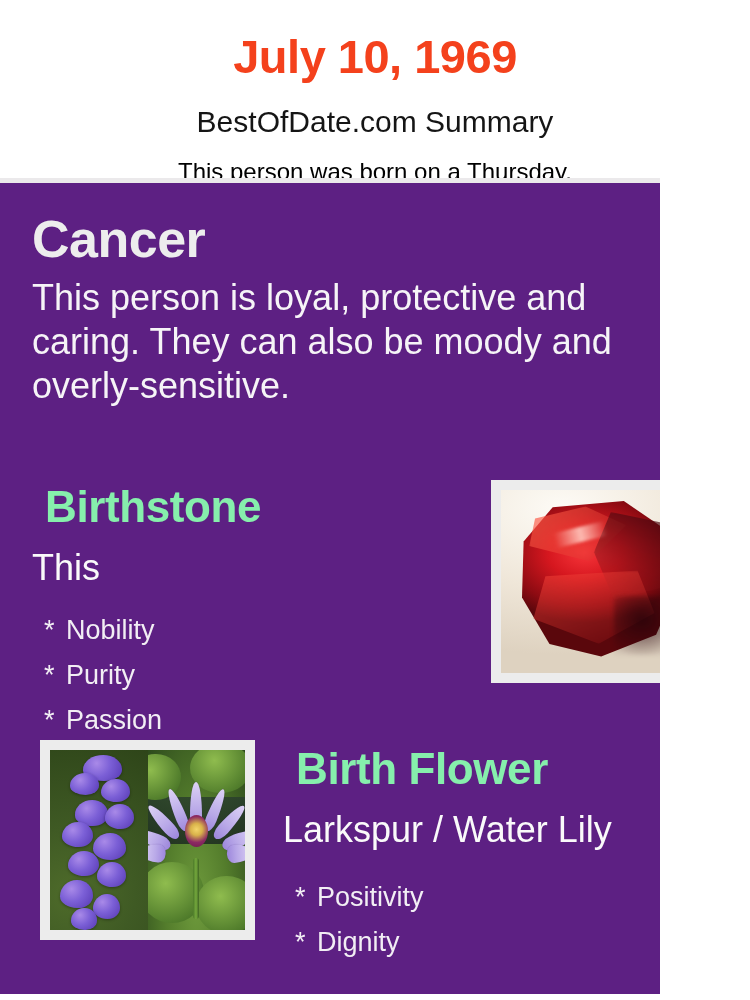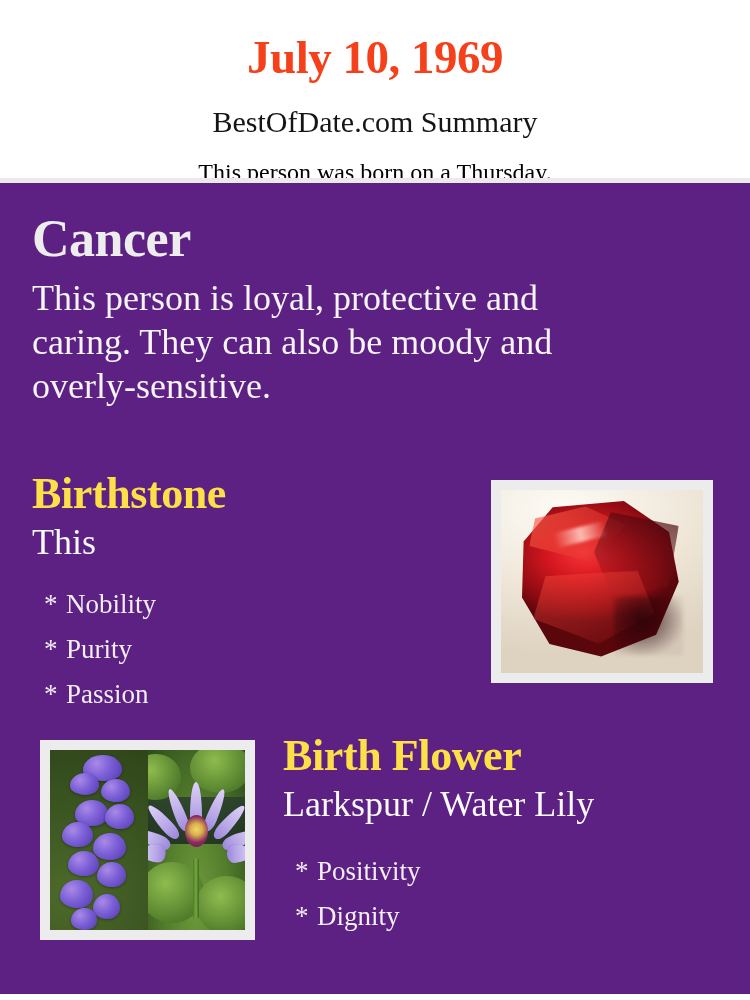--- a/index.html
+++ b/index.html
@@ -9,24 +9,23 @@
   body {
     width: 750px;
     height: 1000px;
     overflow: hidden;
     background: #ffffff;
     font-family: "Liberation Sans", sans-serif;
     -webkit-font-smoothing: antialiased;
   }
   .page {
     position: relative;
-    width: 750px;
+    width: 660px;
     height: 1000px;
     overflow: hidden;
-    font-family: Liberation Serif, serif;
   }
 
   
   .header {
     position: absolute;
     left: 0;
     top: 0;
     width: 750px;
     height: 178px;
     background: #ffffff;
@@ -106,26 +105,26 @@
   }
 
   
   .birthstone-text {
     position: absolute;
     left: 32px;
     top: 286px;
     width: 430px;
   }
   .section-title {
-    margin: 0;
+    margin: 13px;
     font-size: 44px;
     font-weight: 700;
     line-height: 50px;
     letter-spacing: -0.4px;
-    color: #fde047;
+    color: #86efac;
   }
   .section-value {
     margin: 0;
     padding-top: 2px;
     font-size: 36px;
     font-weight: 400;
     line-height: 42px;
     color: #fafafa;
   }
   .trait-list {

